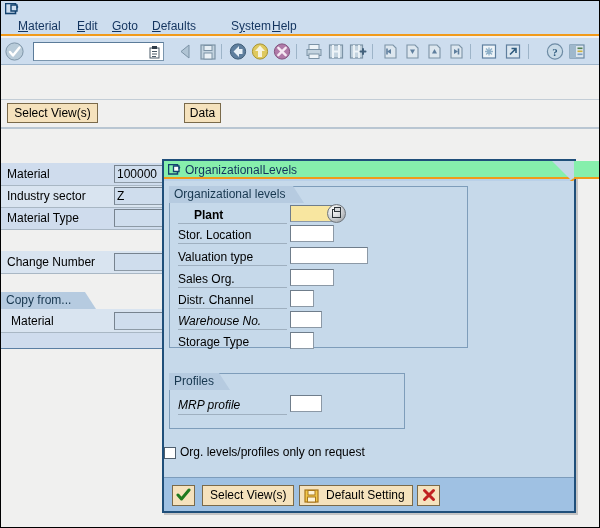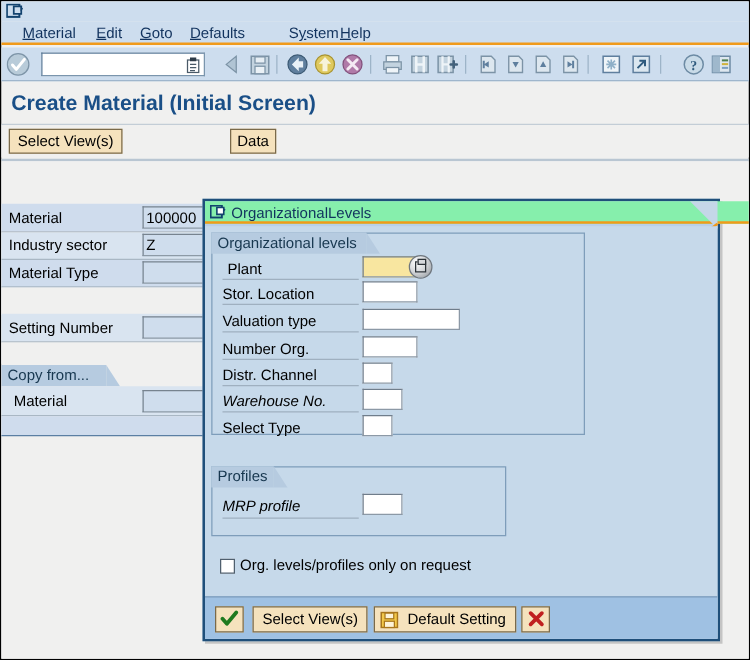--- a/index.html
+++ b/index.html
@@ -381,21 +381,20 @@
       <svg width="20" height="19" viewBox="0 0 20 19">
         <rect x="3" y="3" width="14" height="13" fill="#dde7ef" stroke="#6d8ba4" stroke-width="1.2"></rect>
         <rect x="3" y="3" width="6" height="13" fill="#9fb8cc"></rect>
         <rect x="10.5" y="5.5" width="5" height="1.6" fill="#4f7f4f"></rect>
         <rect x="10.5" y="8.5" width="5" height="1.6" fill="#d0b23c"></rect>
         <rect x="10.5" y="11.5" width="5" height="1.6" fill="#7a9ec2"></rect>
       </svg>
     </span>
   </div>
 
-  <div class="pagetitle">Create Material (Initial Screen)</div>
   <div class="titlerule"></div>
 
   <div class="tabbar">
     <div class="tabbtn" style="left:6px; width:91px;">Select View(s)</div>
     <div class="tabbtn" style="left:183px; width:37px;">Data</div>
   </div>
   <div class="tabrule"></div>
 
   <div class="mainform">
 
@@ -410,21 +409,21 @@
     <div class="hline" style="left:0; top:78px; width:480px;"></div>
 
     <div class="row-band" style="left:0; top:79px; width:480px;"></div>
     <div class="flabel" style="left:6px; top:82px;">Material Type</div>
     <div class="finput" style="left:113px; top:80px; width:60px;"></div>
     <div class="hline" style="left:0; top:100px; width:480px;"></div>
 
     <div class="row-band" style="left:0; top:101px; width:480px; height:22px; background:#f0f0ef;"></div>
 
     <div class="row-band alt" style="left:0; top:122px; width:480px;"></div>
-    <div class="flabel" style="left:6px; top:126px;">Setting Number</div>
+    <div class="flabel" style="left:6px; top:126px;">Change Number</div>
     <div class="finput" style="left:113px; top:124px; width:60px;"></div>
     <div class="hline" style="left:0; top:144px; width:480px;"></div>
 
     <div class="row-band" style="left:0; top:145px; width:480px; height:17px; background:#f0f0ef;"></div>
 
     <div class="grouphdr" style="left:0; top:163px; width:84px;">Copy from...</div>
     <div class="row-band alt" style="left:0; top:180px; width:480px; height:23px;"></div>
     <div class="flabel" style="left:10px; top:185px;">Material</div>
     <div class="finput" style="left:113px; top:183px; width:70px;"></div>
     <div class="hline" style="left:0; top:203px; width:480px;"></div>
@@ -451,60 +450,60 @@
       </div>
     </div>
     <div class="dlg-corner"></div>
     <div class="dlg-corner-line"></div>
 
     <div class="dlg-body">
 
       <div class="fieldset" style="left:5px; top:5px; width:299px; height:162px;">
         <div class="grouphdr" style="left:-1px; top:-1px; width:124px;">Organizational levels</div>
 
-        <div class="dlabel" style="left:12px; top:21px;">Plant</div>
+        <div class="dlabel" style="left:24px; top:21px;font-weight:bold;">Plant</div>
         <div class="dunderline" style="left:8px; top:36px; width:109px;"></div>
         <div class="dinput required" style="left:120px; top:18px; width:44px;"></div>
         <div class="f4btn" style="left:157px; top:17px;">
           <span class="gl"></span>
           <span class="gl2"></span>
         </div>
 
         <div class="dlabel" style="left:8px; top:41px;">Stor. Location</div>
         <div class="dunderline" style="left:8px; top:56px; width:109px;"></div>
         <div class="dinput" style="left:120px; top:38px; width:44px;"></div>
 
         <div class="dlabel" style="left:8px; top:63px;">Valuation type</div>
         <div class="dunderline" style="left:8px; top:78px; width:109px;"></div>
         <div class="dinput" style="left:120px; top:60px; width:78px;"></div>
 
-        <div class="dlabel" style="left:8px; top:85px;">Number Org.</div>
+        <div class="dlabel" style="left:8px; top:85px;">Sales Org.</div>
         <div class="dunderline" style="left:8px; top:100px; width:109px;"></div>
         <div class="dinput" style="left:120px; top:82px; width:44px;"></div>
 
         <div class="dlabel" style="left:8px; top:106px;">Distr. Channel</div>
         <div class="dunderline" style="left:8px; top:121px; width:109px;"></div>
         <div class="dinput" style="left:120px; top:103px; width:24px;"></div>
 
         <div class="dlabel" style="left:8px; top:127px;font-style:italic;">Warehouse No.</div>
         <div class="dunderline" style="left:8px; top:142px; width:109px;"></div>
         <div class="dinput" style="left:120px; top:124px; width:32px;"></div>
 
-        <div class="dlabel" style="left:8px; top:148px;">Select Type</div>
+        <div class="dlabel" style="left:8px; top:148px;">Storage Type</div>
         <div class="dinput" style="left:120px; top:145px; width:24px;"></div>
       </div>
 
       <div class="fieldset" style="left:5px; top:192px; width:236px; height:56px;">
         <div class="grouphdr" style="left:-1px; top:-1px; width:50px;">Profiles</div>
         <div class="dlabel" style="left:8px; top:24px;font-style:italic;">MRP profile</div>
         <div class="dunderline" style="left:8px; top:40px; width:109px;"></div>
         <div class="dinput" style="left:120px; top:21px; width:32px;"></div>
       </div>
 
-      <div class="chkrow" style="left:12px; top:266px; width:260px; height:14px;">
+      <div class="chkrow" style="left:0; top:266px; width:260px; height:14px;">
         <span class="chkbox"></span>
         <span class="chklabel">Org. levels/profiles only on request</span>
       </div>
 
       <div class="dlg-footer">
         <div class="fbtn icononly" style="left:8px;">
           <svg class="ic" width="15" height="14" viewBox="0 0 15 14" style="margin:2px auto 0;">
             <path d="M2 7 L5.5 11 L13 2" fill="none" stroke="#1f7a1f" stroke-width="3" stroke-linecap="round" stroke-linejoin="round"></path>
           </svg>
         </div>

